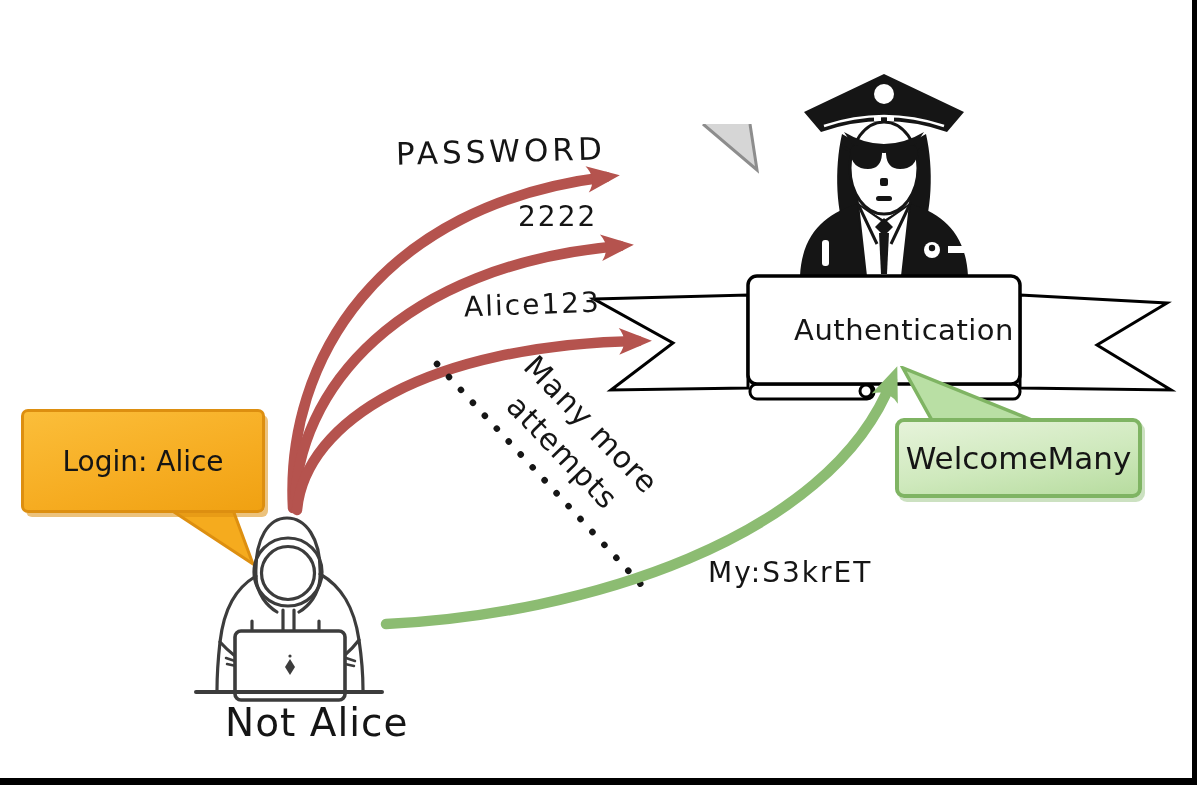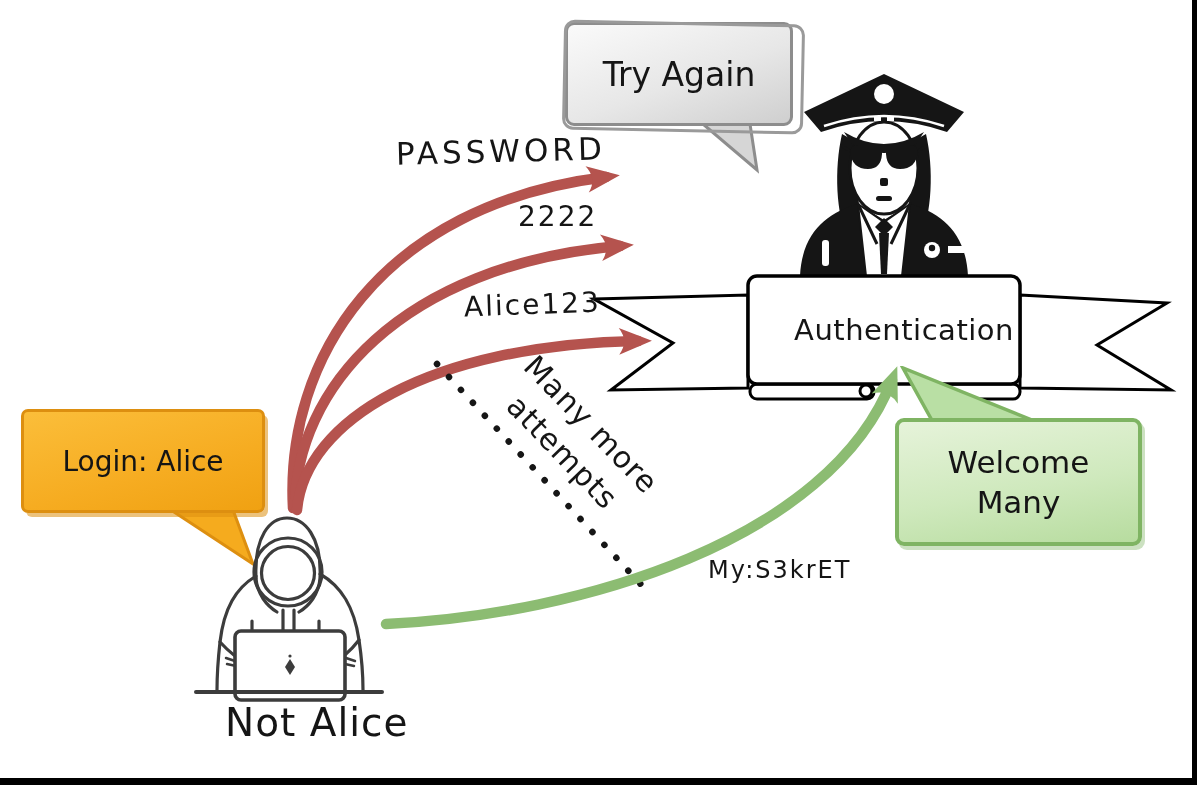--- a/index.html
+++ b/index.html
@@ -32,25 +32,25 @@
     transform:rotate(1.2deg);pointer-events:none;
   }
   .bubble-login{
     left:21px;top:409px;width:244px;height:104px;
     background:linear-gradient(165deg,#fbbe3a 0%,#f6ac21 60%,#f0a112 100%);
     border:3px solid #dd8f10;border-radius:7px;
     box-shadow:4px 5px 0 -1px rgba(221,143,16,.55);
     font-size:28px;
   }
   .bubble-welcome{
-    left:895px;top:418px;width:247px;height:128px;
+    left:895px;top:418px;width:247px;height:80px;
     background:linear-gradient(170deg,#e6f3da 0%,#cfe9bd 55%,#b7dc9f 100%);
     border:4px solid #7fb463;border-radius:9px;
     box-shadow:3px 4px 0 rgba(127,180,99,.4);
-    font-size:31px;flex-direction:column;line-height:40px;
+    font-size:31px;line-height:40px;
   }
 
   
   .attempt{font-size:29px;letter-spacing:2px;}
   .note-rot{
     position:absolute;left:455px;top:398px;width:240px;height:84px;
     transform:rotate(46deg);
     text-align:center;font-size:30px;line-height:40px;letter-spacing:1px;
   }
 
@@ -131,33 +131,30 @@
     <path d="M437,364 L648,592" fill="none" stroke="#161616" stroke-width="6.5" stroke-linecap="round" stroke-dasharray="0.1 17.5"></path>
 
     <path d="M386,624 C580,615 830,540 892,380" fill="none" stroke="#8cbc72" stroke-width="10.5" stroke-linecap="round" marker-end="url(#ah-green)"></path>
   </svg>
 
   <div class="auth-text">Authentication</div>
 
   <div class="lbl attempt" style="left:396px;top:133px;font-size:31px;letter-spacing:4px;transform:rotate(-1.5deg);">PASSWORD</div>
   <div class="lbl attempt" style="left:518px;top:200px;font-size:28px;">2222</div>
   <div class="lbl attempt" style="left:464px;top:288px;font-size:28px;transform:rotate(-2deg);">Alice123</div>
-  <div class="lbl attempt" style="left:708px;top:556px;font-size:24px;">My:S3krET</div>
+  <div class="lbl attempt" style="left:708px;top:556px;font-size:28px;">My:S3krET</div>
 
   <div class="note-rot">
     <div>Many more</div>
     <div>attempts</div>
   </div>
 
   <svg class="abs" style="left:693px;top:124px;" width="80" height="52" viewBox="0 0 80 52">
     <path d="M10,0 L64,46 L57,0" fill="#d6d6d6" stroke="#8d8d8d" stroke-width="3"></path>
   </svg>
-  <div class="bubble bubble-try">
-    <span>Try Again</span>
-  </div>
 
   <svg class="abs" style="left:165px;top:510px;" width="100" height="58" viewBox="0 0 100 58">
     <path d="M6,0 L88,54 L68,0" fill="#f5ab1e" stroke="#dd8f10" stroke-width="3"></path>
   </svg>
   <div class="bubble bubble-login">
     <span>Login: Alice</span>
   </div>
 
   <svg class="abs" style="left:890px;top:366px;" width="165" height="58" viewBox="0 0 165 58">
     <path d="M44,58 L13,2 L152,58" fill="#b9dfa4" stroke="#7fb463" stroke-width="3.5"></path>

